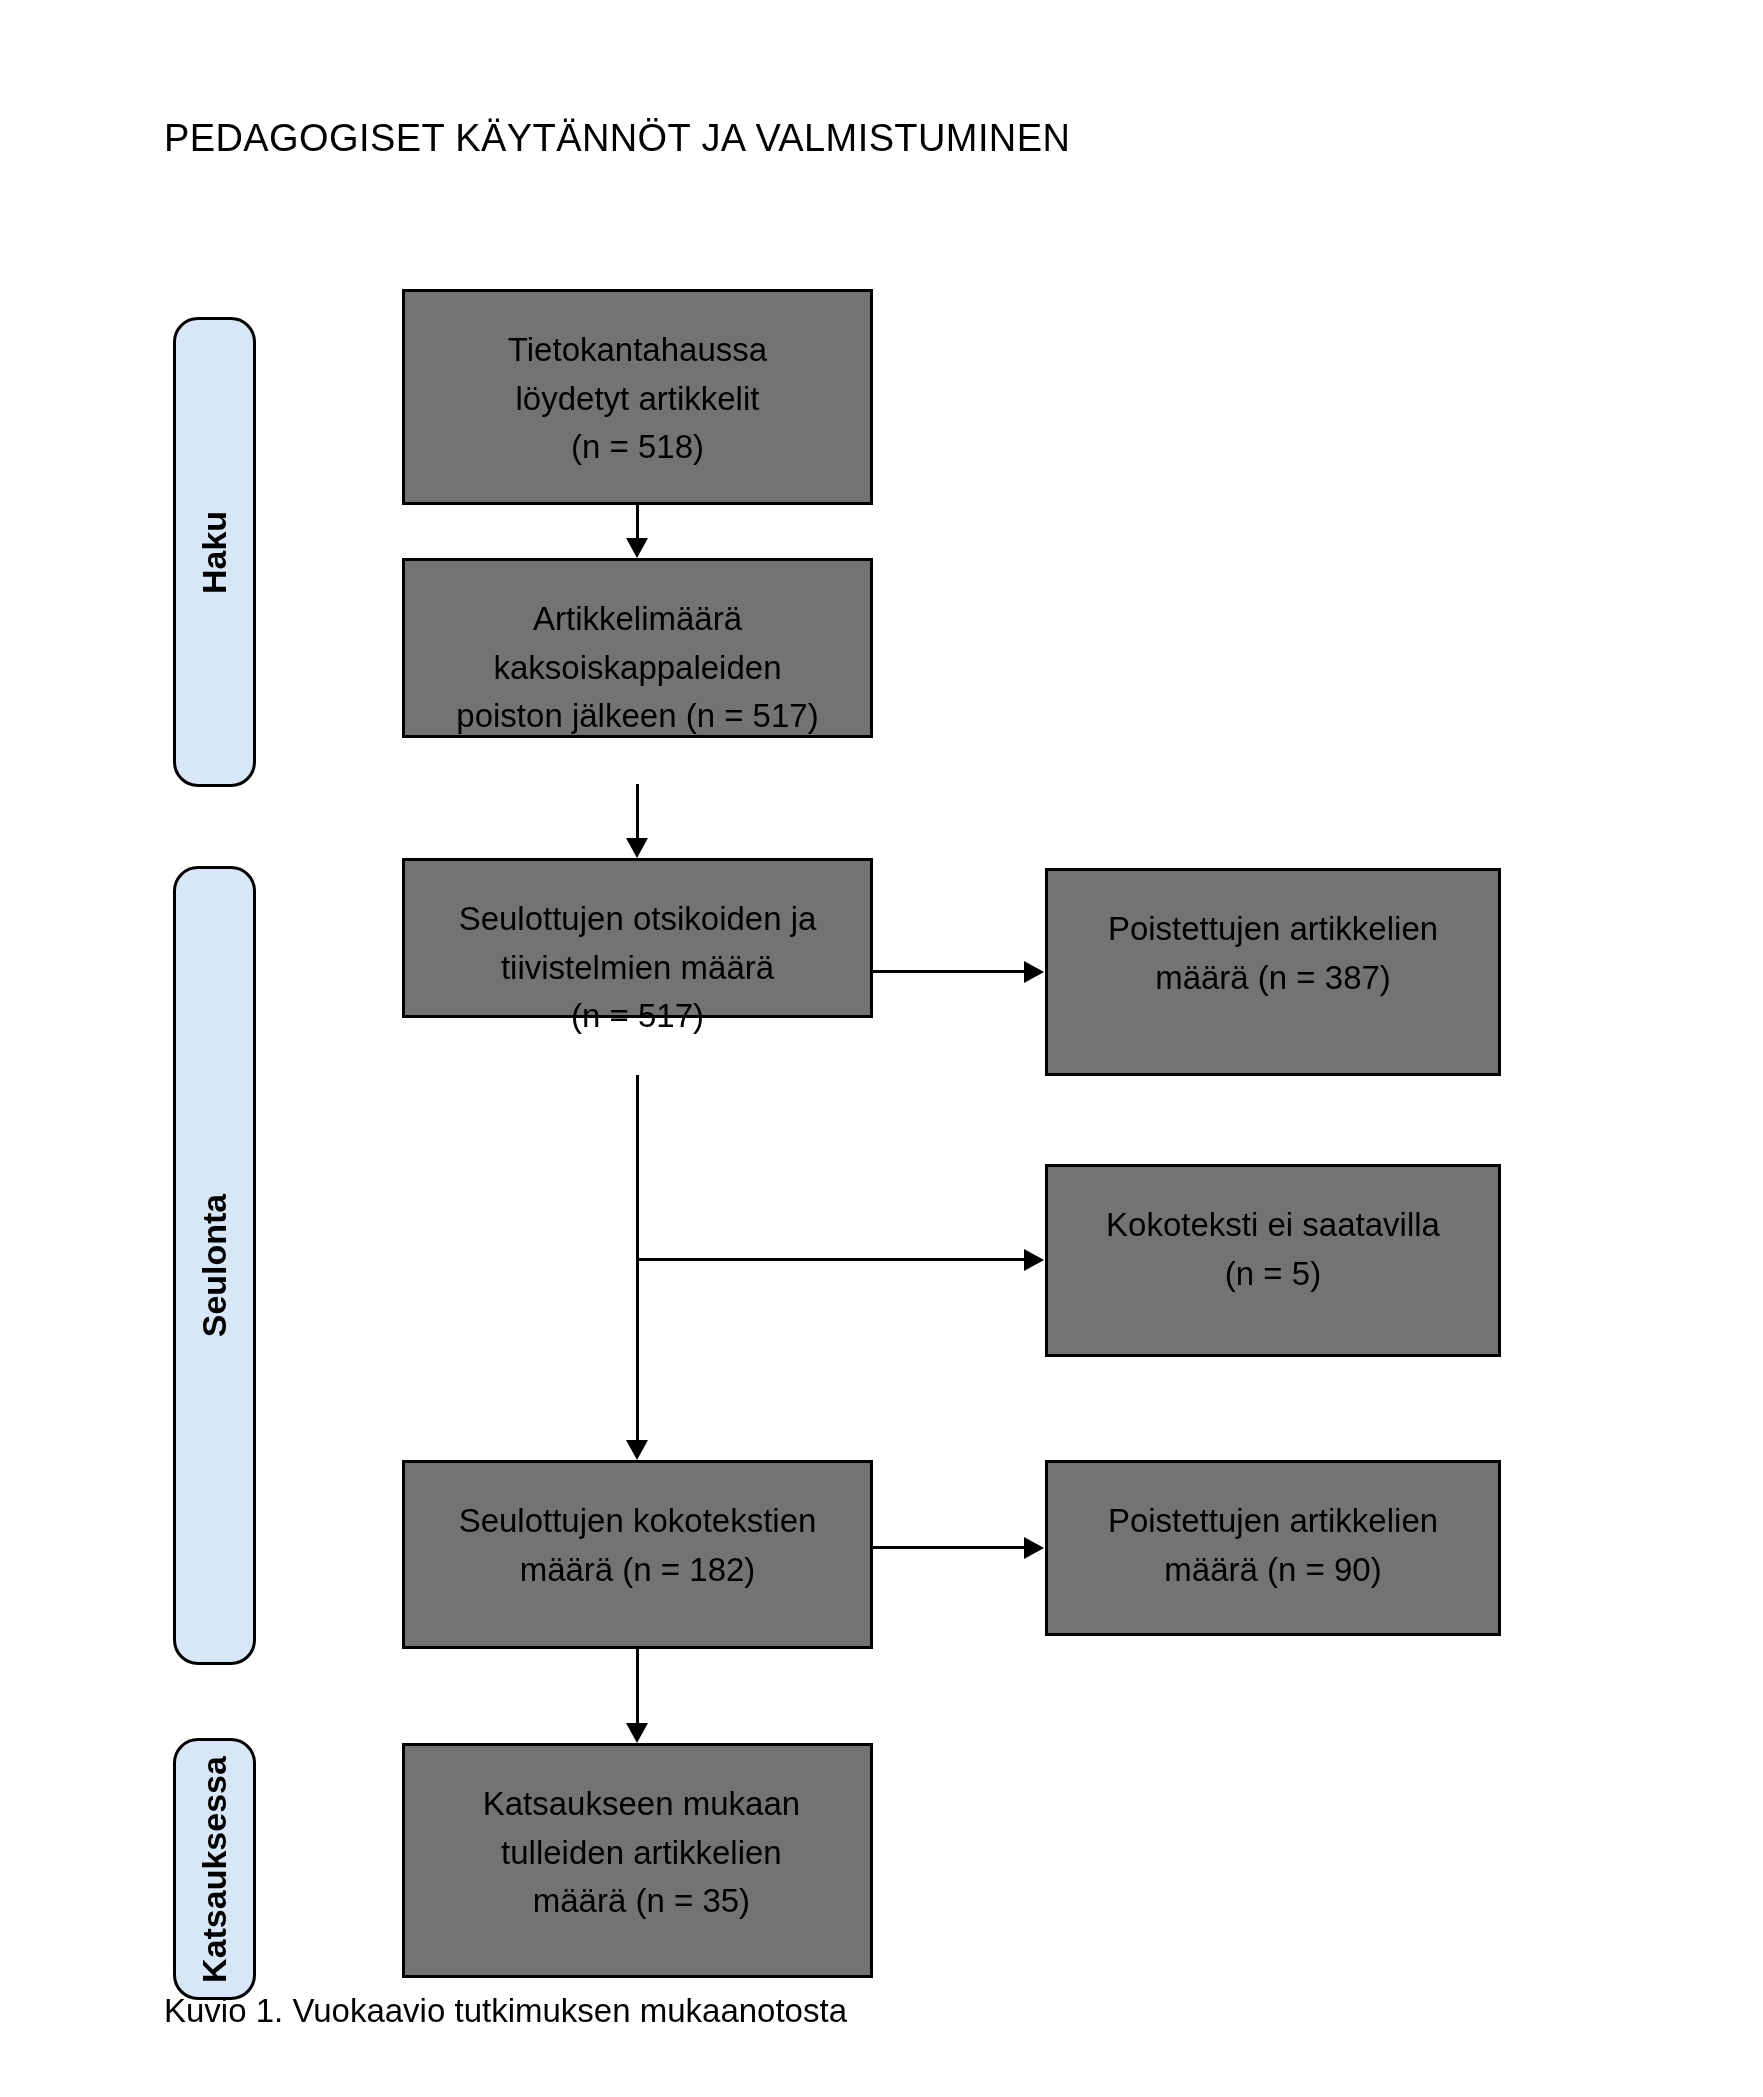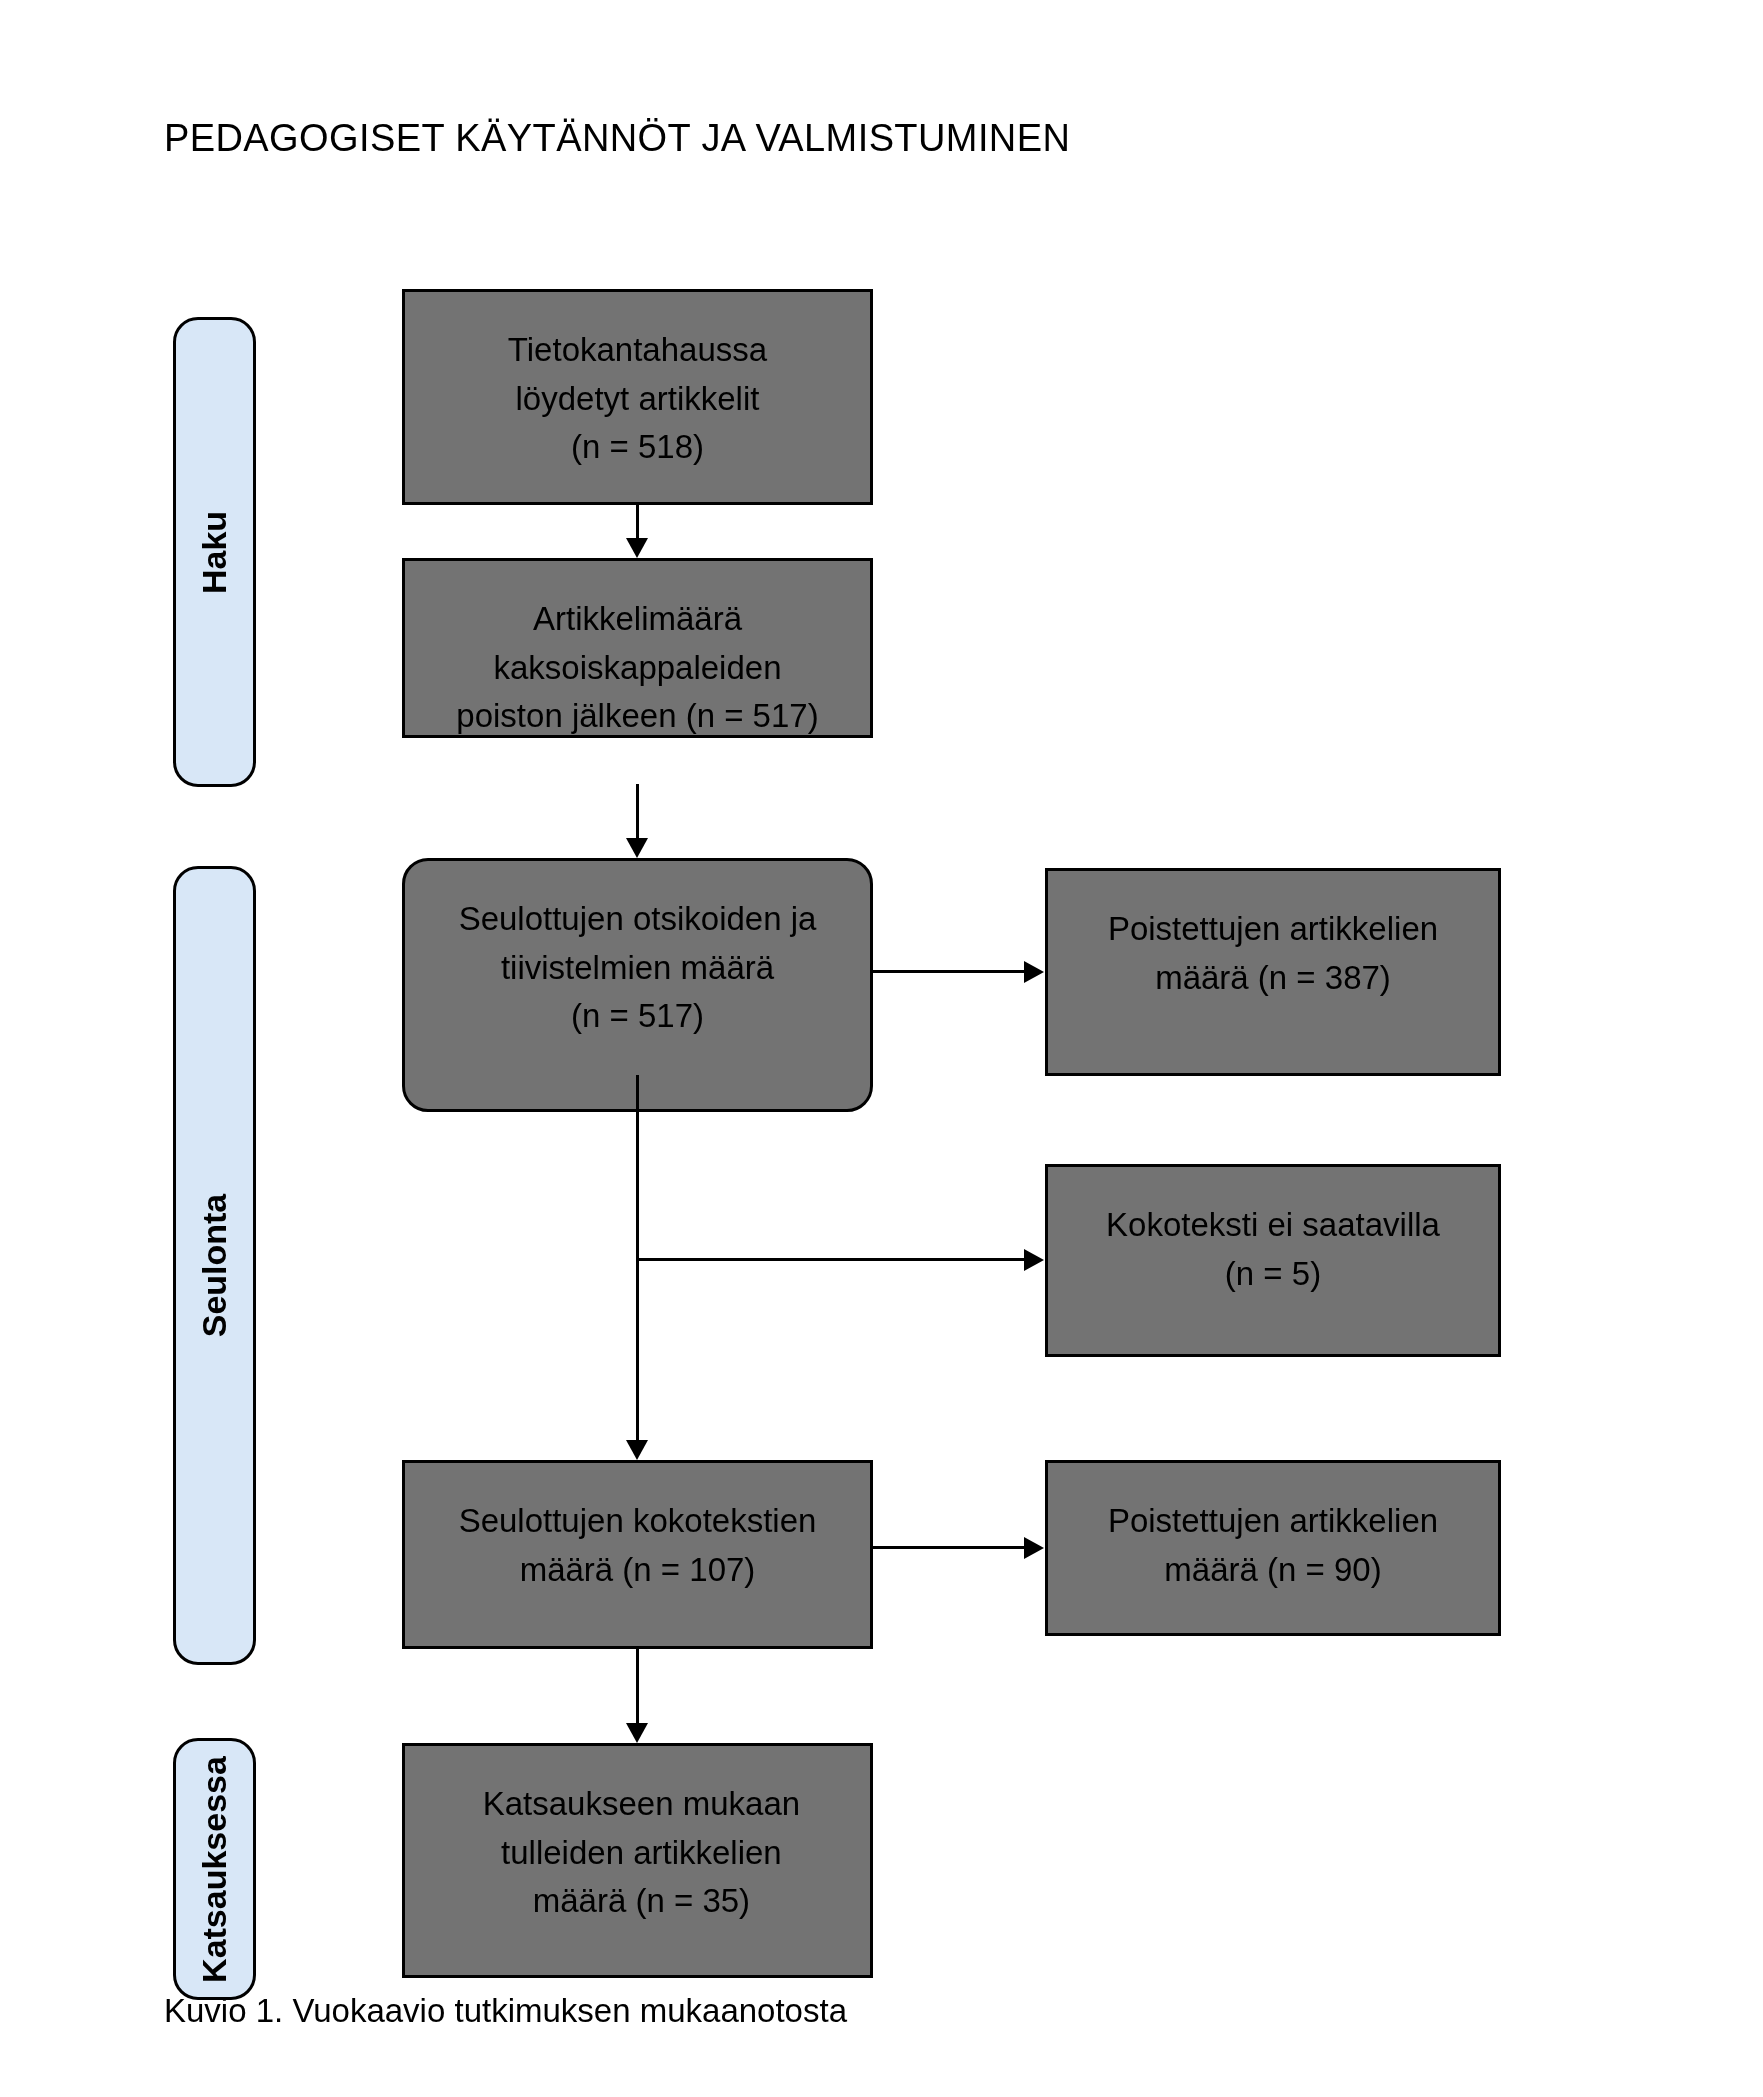--- a/index.html
+++ b/index.html
@@ -55,21 +55,21 @@
     text-align: center;
     font-size: 33px;
     line-height: 1.47;
     white-space: pre-line;
     padding: 34px 4.2px 0 4.2px;
   }
   .box-main  { left: 402px;  width: 471px; }
   .box-side  { left: 1045px; width: 456px; }
   .box-found    { top: 289px;  height: 216px; }
   .box-dedup    { top: 558px; height: 180px; }
-  .box-screen   { top: 858px; height: 254px; border-radius: 26px; }
+  .box-screen   { top: 858px; height: 160px; }
   .box-fulltext { top: 1460px; height: 189px; }
   .box-included { top: 1743px; height: 235px; padding-left: 12px; }
   .box-excl387  { top: 868px; height: 208px; }
   .box-nofull   { top: 1164px; height: 193px; }
   .box-excl90   { top: 1460px; height: 176px; }
   .vline { position: absolute; width: 3.4px;  background: #000000; }
   .hline { position: absolute; height: 3.4px; background: #000000; }
   .head-down {
     position: absolute; width: 0; height: 0;
     border-left: 11px solid transparent;
@@ -103,21 +103,21 @@
   <div class="box box-main box-found">Tietokantahaussa
 löydetyt artikkelit
 (n = 518)</div>
   <div class="box box-main box-dedup">Artikkelimäärä
 kaksoiskappaleiden
 poiston jälkeen (n = 517)</div>
   <div class="box box-main box-screen">Seulottujen otsikoiden ja
 tiivistelmien määrä
 (n = 517)</div>
   <div class="box box-main box-fulltext">Seulottujen kokotekstien
-määrä (n = 107)</div>
+määrä (n = 182)</div>
   <div class="box box-main box-included">Katsaukseen mukaan
 tulleiden artikkelien
 määrä (n = 35)</div>
 
   <div class="box box-side box-excl387">Poistettujen artikkelien
 määrä (n = 387)</div>
   <div class="box box-side box-nofull">Kokoteksti ei saatavilla
 (n = 5)</div>
   <div class="box box-side box-excl90">Poistettujen artikkelien
 määrä (n = 90)</div>

